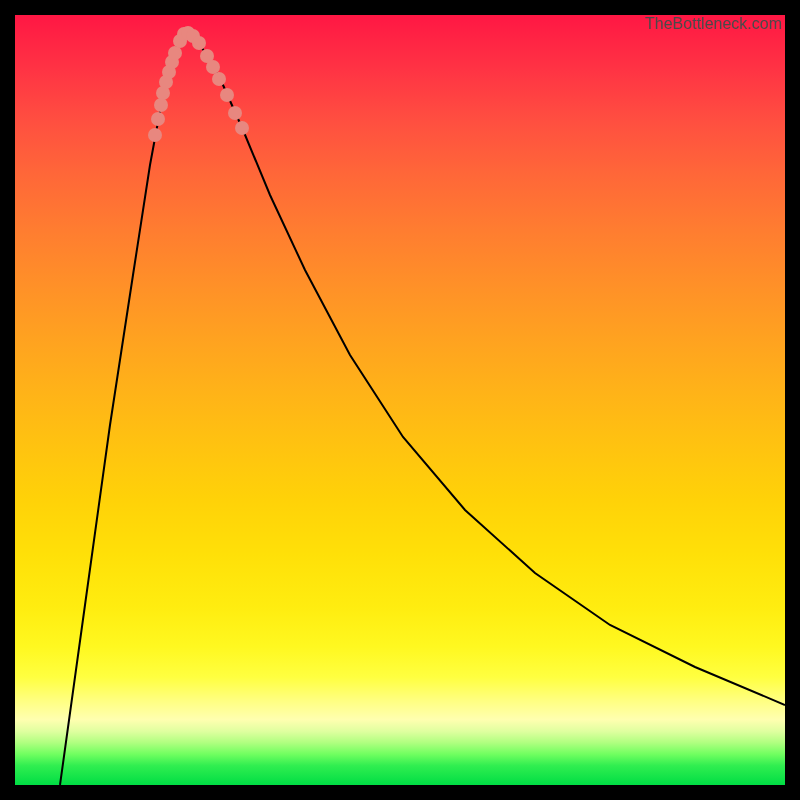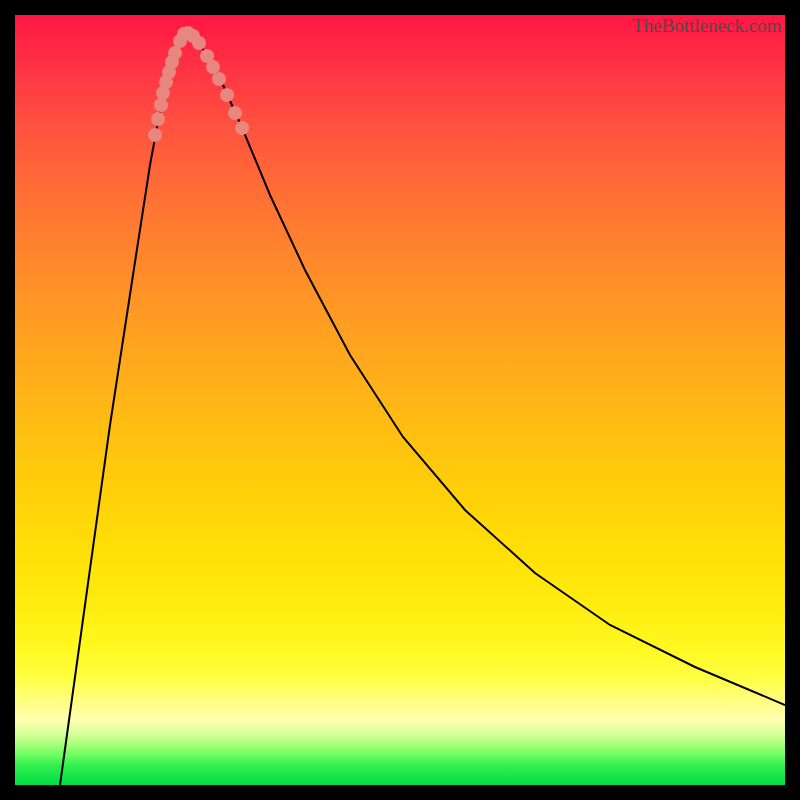--- a/index.html
+++ b/index.html
@@ -41,22 +41,22 @@
         #b0ff80 94.5%,
         #70ff60 96%,
         #30ee50 97.5%,
         #00dd44 100%
       );
     }
     .watermark {
       position: absolute;
       top: 15px;
       right: 18px;
-      font-family: Liberation Serif, serif;
-      font-size: 19px;
+      font-family: Liberation Sans, sans-serif;
+      font-size: 16px;
       font-weight: 500;
       color: #4a4a4a;
       z-index: 10;
     }
     .curve-svg {
       position: absolute;
       top: 0;
       left: 0;
       width: 100%;
       height: 100%;

